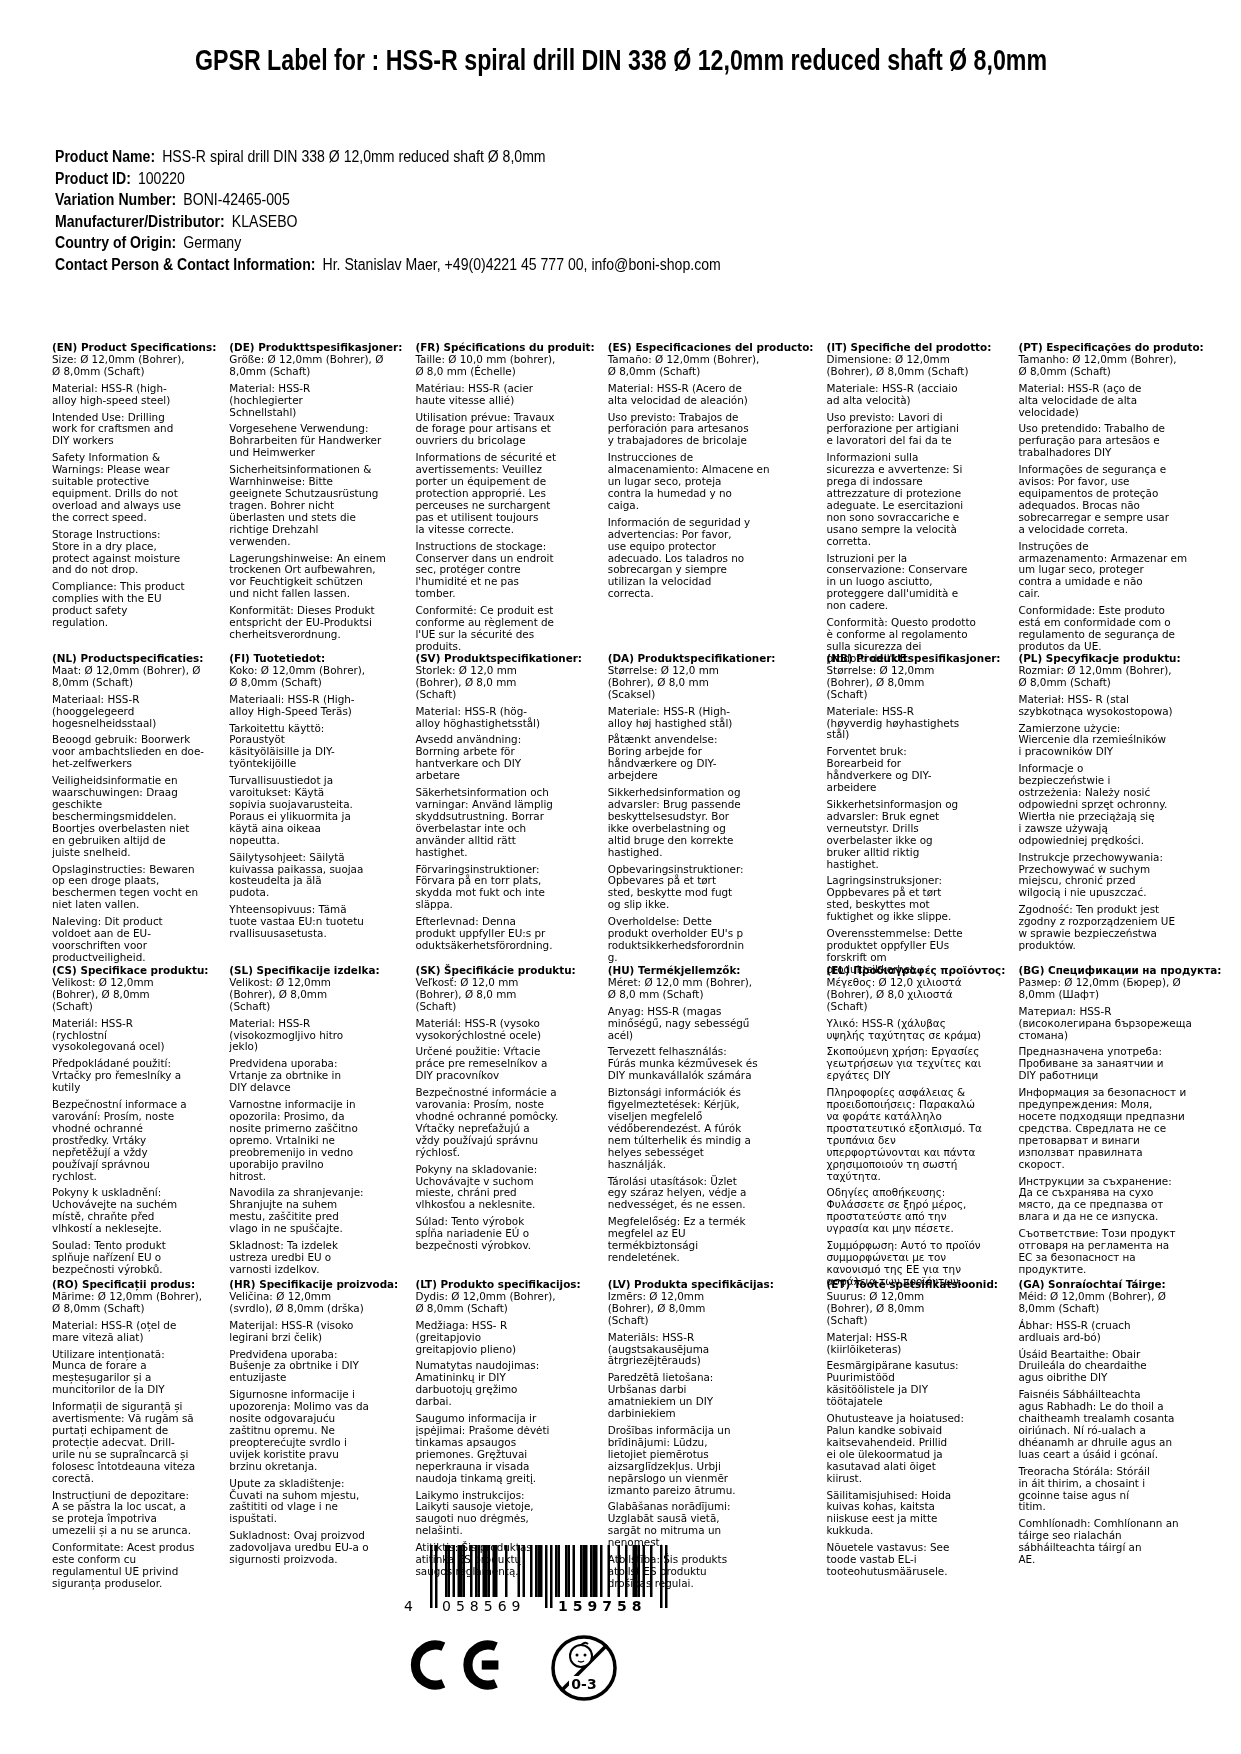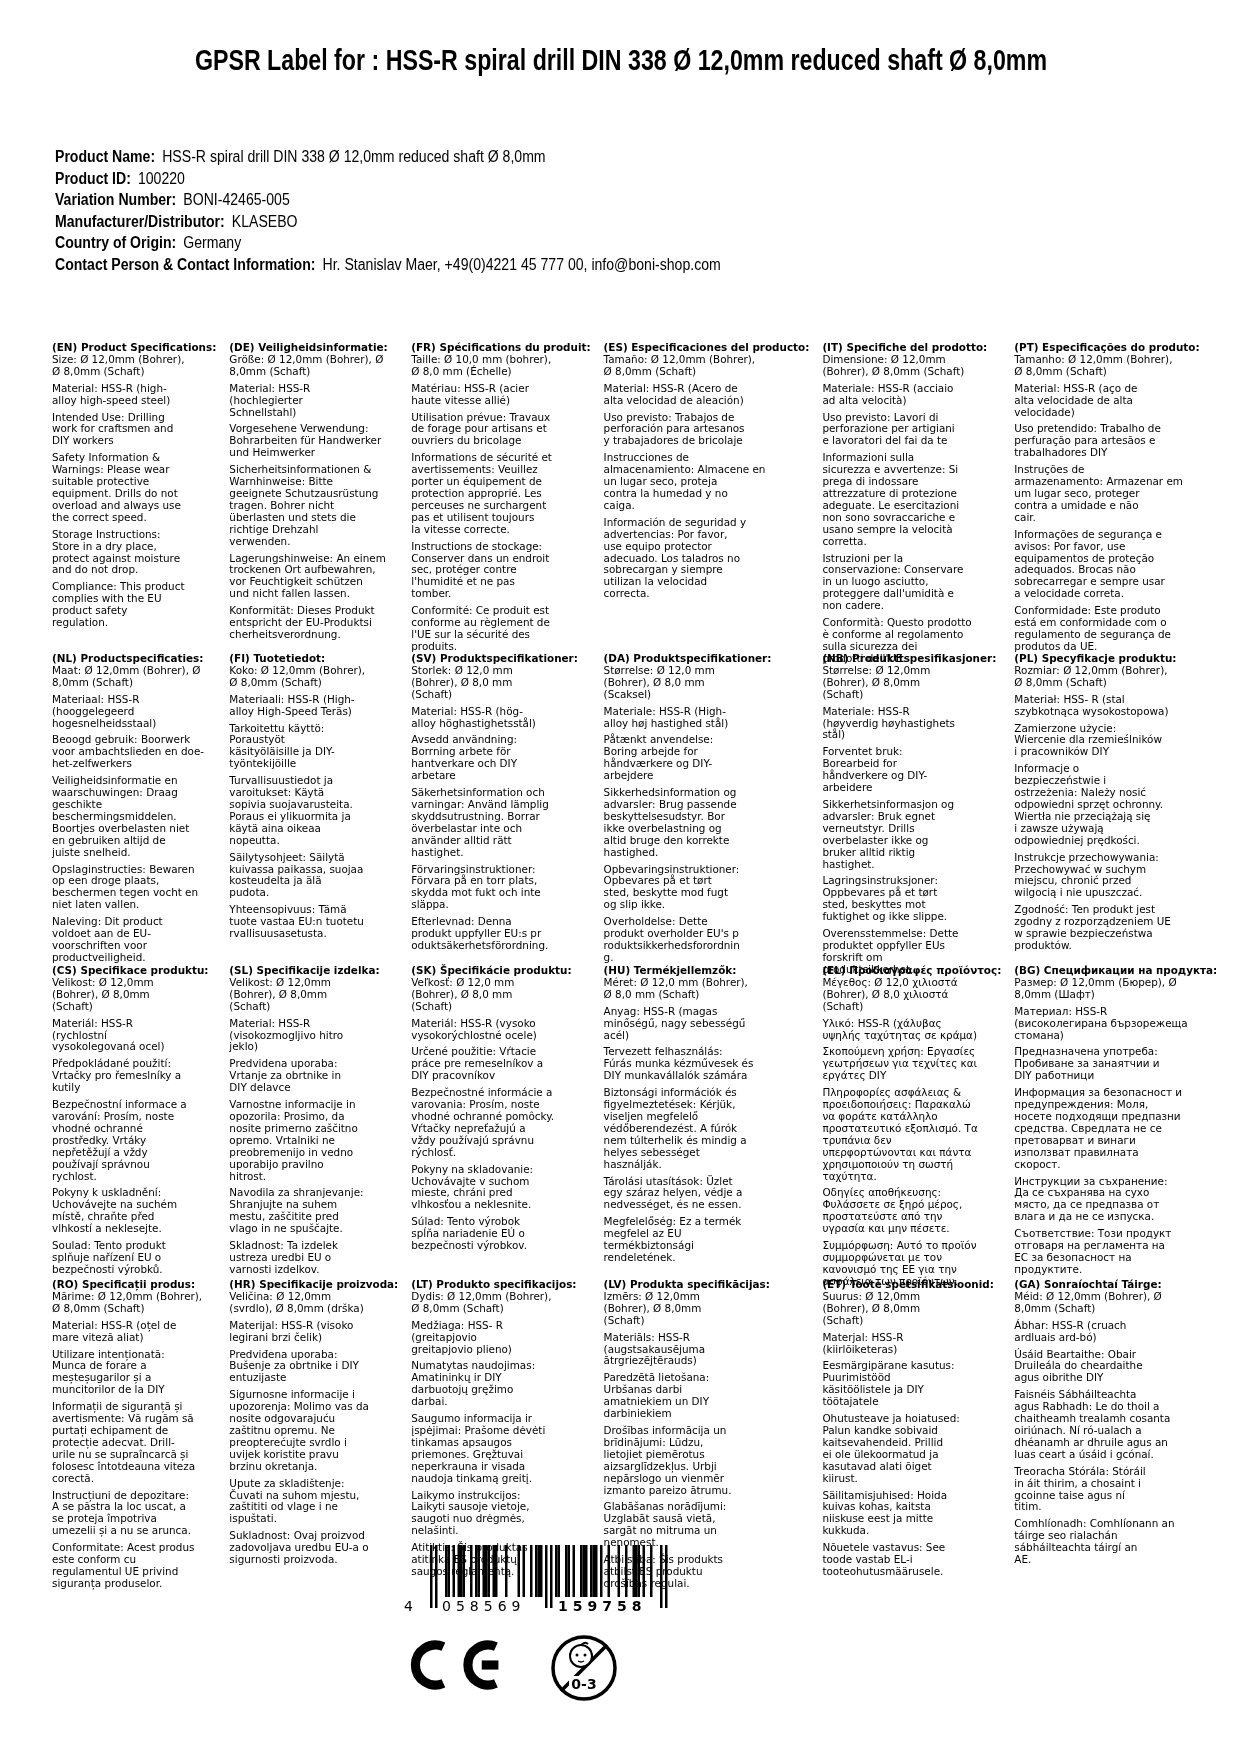--- a/index.html
+++ b/index.html
@@ -69,21 +69,21 @@
       <div class="lb-p">Storage Instructions:
 Store in a dry place,
 protect against moisture
 and do not drop.</div>
       <div class="lb-p">Compliance: This product
 complies with the EU
 product safety
 regulation.</div>
     </div>
     <div class="lb">
-      <div class="lb-header">(DE) Veiligheidsinformatie:</div>
+      <div class="lb-header">(DE) Produkttspesifikasjoner:</div>
       <div class="lb-p">Größe: Ø 12,0mm (Bohrer), Ø
 8,0mm (Schaft)</div>
       <div class="lb-p">Material: HSS-R
 (hochlegierter
 Schnellstahl)</div>
       <div class="lb-p">Vorgesehene Verwendung:
 Bohrarbeiten für Handwerker
 und Heimwerker</div>
       <div class="lb-p">Sicherheitsinformationen &amp;
 Warnhinweise: Bitte
@@ -178,31 +178,31 @@
     <div class="lb">
       <div class="lb-header">(PT) Especificações do produto:</div>
       <div class="lb-p">Tamanho: Ø 12,0mm (Bohrer),
 Ø 8,0mm (Schaft)</div>
       <div class="lb-p">Material: HSS-R (aço de
 alta velocidade de alta
 velocidade)</div>
       <div class="lb-p">Uso pretendido: Trabalho de
 perfuração para artesãos e
 trabalhadores DIY</div>
-      <div class="lb-p">Instruções de
-armazenamento: Armazenar em
-um lugar seco, proteger
-contra a umidade e não
-cair.</div>
       <div class="lb-p">Informações de segurança e
 avisos: Por favor, use
 equipamentos de proteção
 adequados. Brocas não
 sobrecarregar e sempre usar
 a velocidade correta.</div>
+      <div class="lb-p">Instruções de
+armazenamento: Armazenar em
+um lugar seco, proteger
+contra a umidade e não
+cair.</div>
       <div class="lb-p">Conformidade: Este produto
 está em conformidade com o
 regulamento de segurança de
 produtos da UE.</div>
     </div>
     <div class="lb">
       <div class="lb-header">(NL) Productspecificaties:</div>
       <div class="lb-p">Maat: Ø 12,0mm (Bohrer), Ø
 8,0mm (Schaft)</div>
       <div class="lb-p">Materiaal: HSS-R

